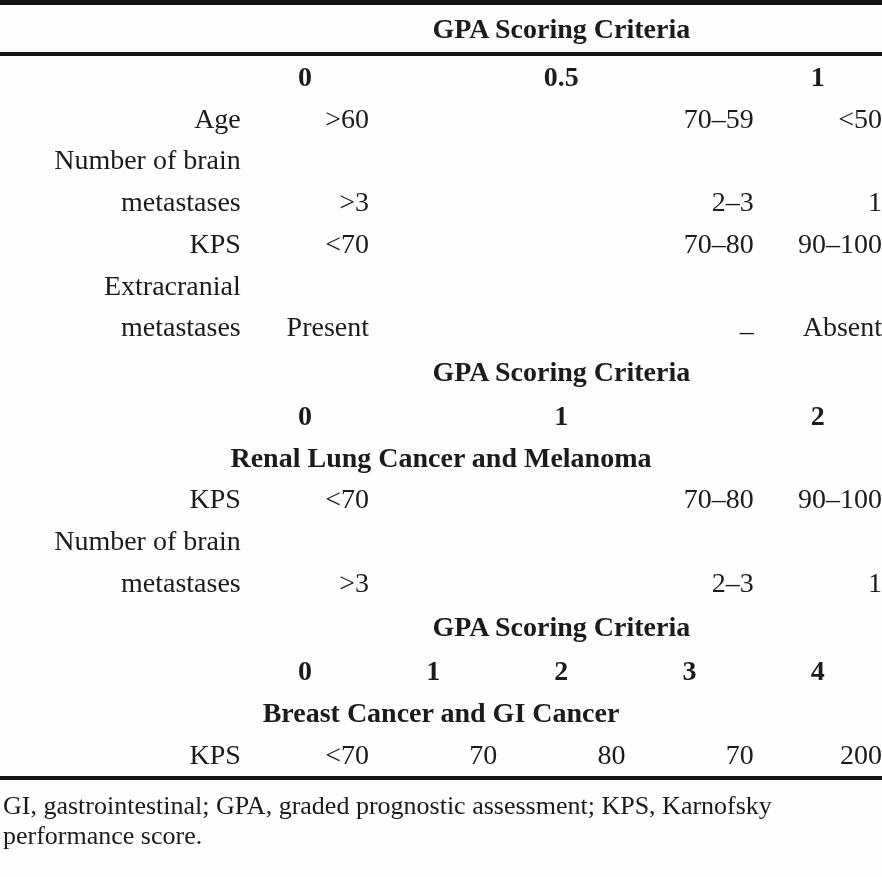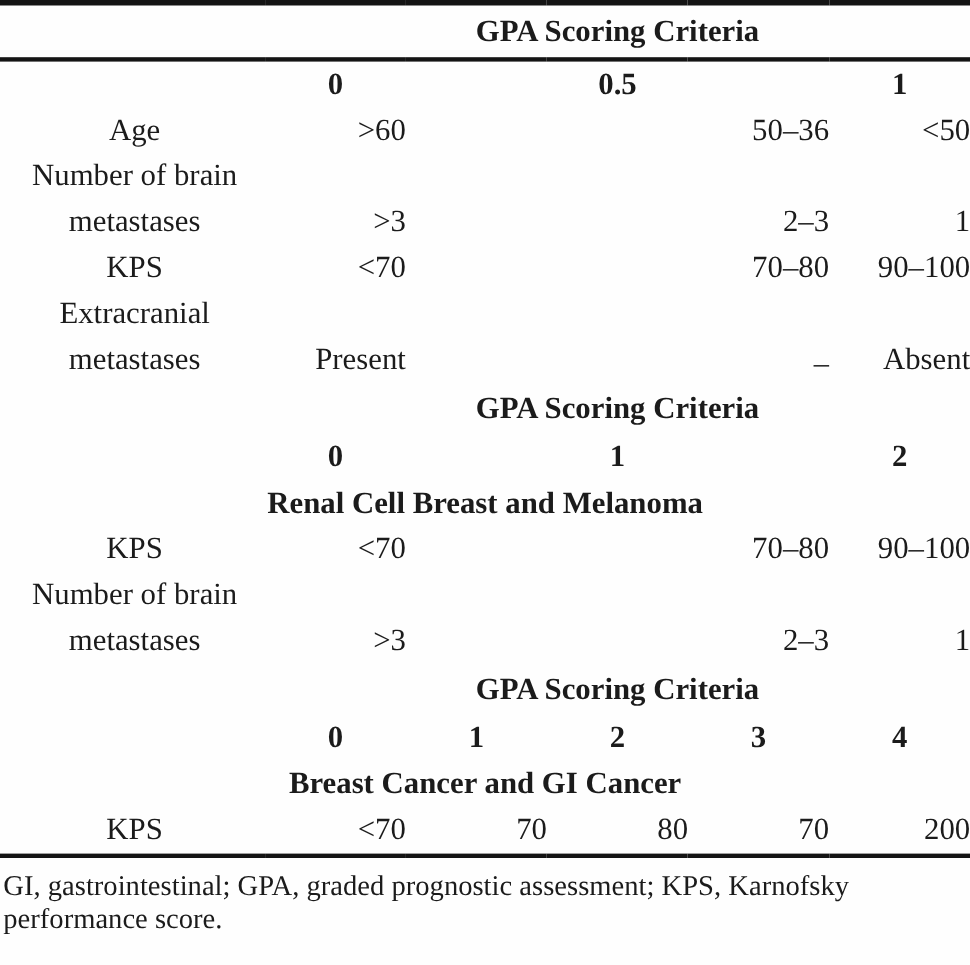--- a/index.html
+++ b/index.html
@@ -28,21 +28,21 @@
     vertical-align: bottom;
     overflow: hidden;
     white-space: nowrap;
   }
   tr.r-gpahead td { line-height: 47px; border-bottom: 4px solid #141414; }
   tr.r-gpahead.plain td { border-bottom: none; }
   td.gh { text-align: center; font-weight: bold; }
   td.sc { text-align: center; font-weight: bold; }
   td.st { text-align: center; font-weight: bold; }
   td.v  { text-align: right; font-weight: normal; }
-  td.lbl { text-align: center; padding-left: 4px; font-weight: normal; margin-left: 24px; }
+  td.lbl { text-align: right; padding-left: 4px; font-weight: normal; margin-left: 24px; }
   span.lowdash { position: relative; top: 4px; }
   .footnote {
     font-size: 26px;
     line-height: 30.5px;
     padding: 11px 4px 0 3px;
     color: #1b1b1b;
     white-space: normal;
   }
 </style>
 </head>
@@ -66,21 +66,21 @@
       </tr>
       <tr>
         <td class="lbl"></td>
         <td class="sc">0</td>
         <td class="sc" colspan="3">0.5</td>
         <td class="sc">1</td>
       </tr>
       <tr>
         <td class="lbl">Age</td>
         <td class="v">&gt;60</td>
-        <td class="v" colspan="3">50–36</td>
+        <td class="v" colspan="3">70–59</td>
         <td class="v">&lt;50</td>
       </tr>
       <tr>
         <td class="lbl">
           <div>Number of brain</div>
           <div>metastases</div>
         </td>
         <td class="v">&gt;3</td>
         <td class="v" colspan="3">2–3</td>
         <td class="v">1</td>
@@ -105,21 +105,21 @@
         <td class="lbl"></td>
         <td class="gh" colspan="5">GPA Scoring Criteria</td>
       </tr>
       <tr>
         <td class="lbl"></td>
         <td class="sc">0</td>
         <td class="sc" colspan="3">1</td>
         <td class="sc">2</td>
       </tr>
       <tr>
-        <td class="st" colspan="6">Renal Cell Breast and Melanoma</td>
+        <td class="st" colspan="6">Renal Lung Cancer and Melanoma</td>
       </tr>
       <tr>
         <td class="lbl">KPS</td>
         <td class="v">&lt;70</td>
         <td class="v" colspan="3">70–80</td>
         <td class="v">90–100</td>
       </tr>
       <tr>
         <td class="lbl">
           <div>Number of brain</div>

